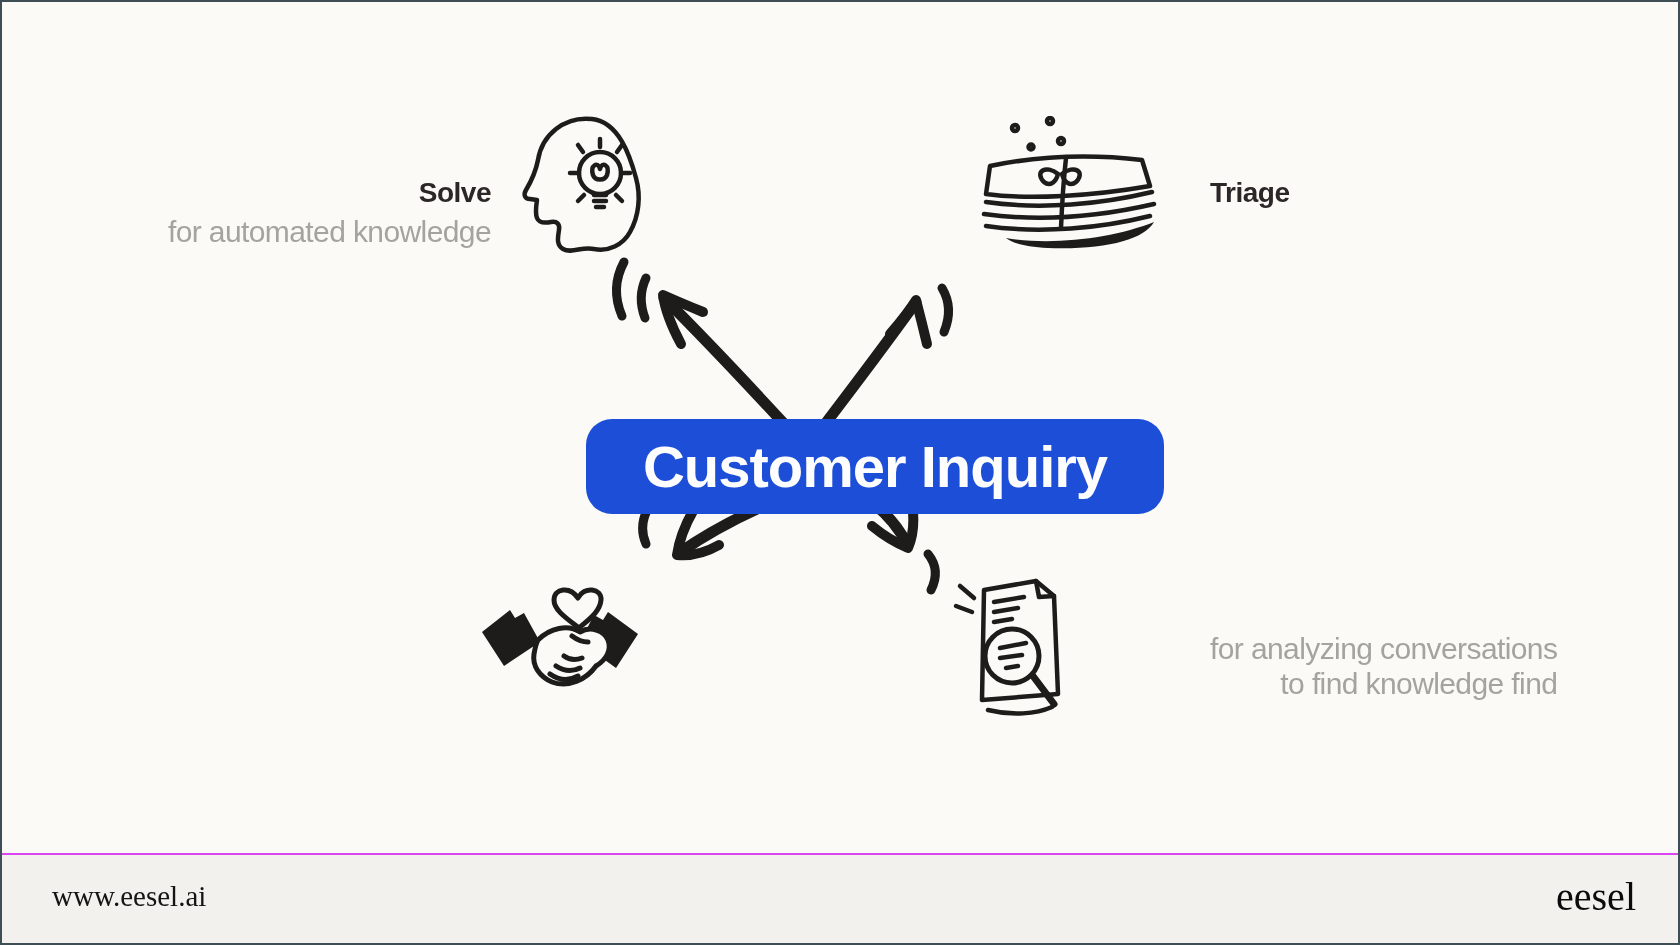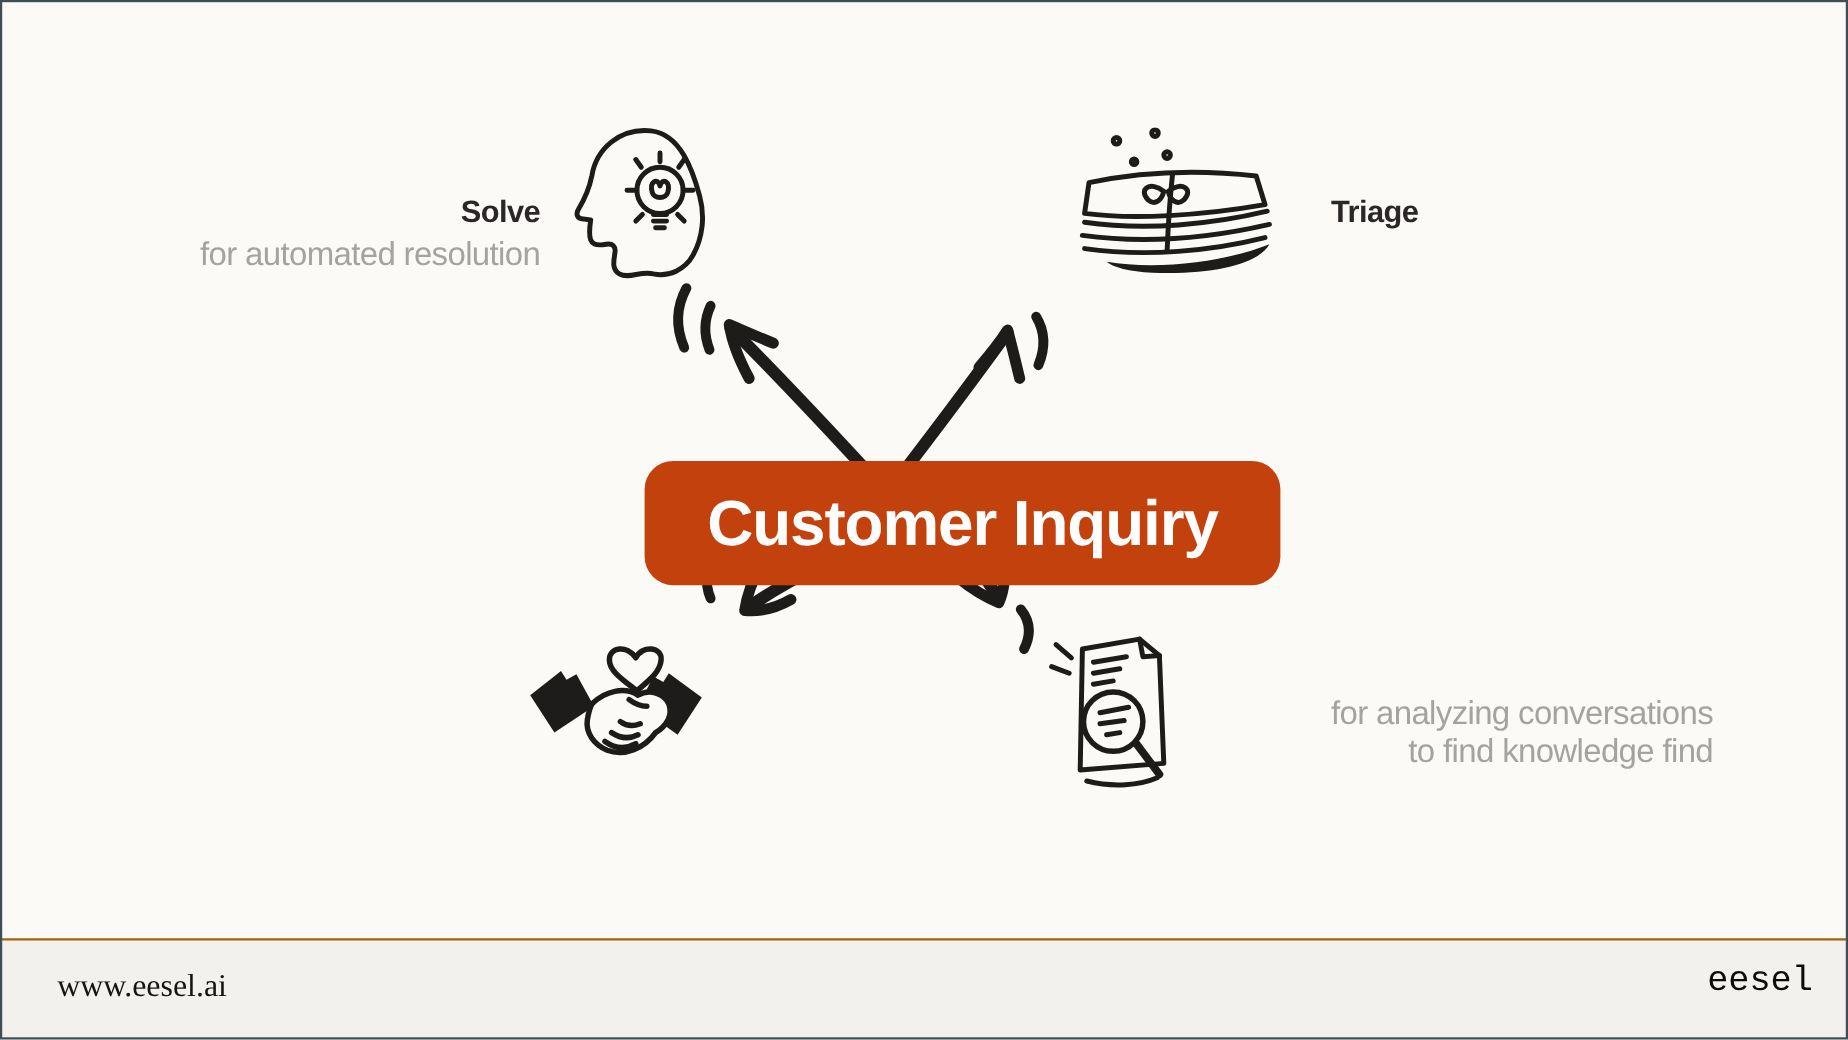--- a/index.html
+++ b/index.html
@@ -4,22 +4,22 @@
 <style>
   html,body{margin:0;padding:0;}
   body{
     width:1680px;height:945px;position:relative;overflow:hidden;
     background:#fbfaf6;
     font-family:"Liberation Sans",sans-serif;
   }
   .frame{position:absolute;inset:0;border:2px solid #3f4d54;z-index:20;pointer-events:none;}
   
   .center-node{
-    position:absolute;left:586px;top:419px;width:578px;height:113px;
-    background:#c2410c;border-radius:26px;z-index:2;
+    position:absolute;left:586px;top:419px;width:578px;height:95px;
+    background:#1d4ed8;border-radius:26px;z-index:2;
     display:flex;align-items:center;justify-content:center;
   }
   .center-node span{
     color:#fdfdfd;font-size:58px;font-weight:700;letter-spacing:-1px;white-space:nowrap;
   }
   
   .node-label{position:absolute;z-index:3;text-align:right;}
   .node-label .title{
     font-size:28px;font-weight:700;color:#2b2729;letter-spacing:-0.5px;line-height:42px;
   }
@@ -40,29 +40,29 @@
   .doodle .fill{fill:#1d1c1a;stroke:none;}
   .doodle .paper{fill:#fbfaf6;}
   #icon-solve{left:520px;top:113px;}
   #icon-triage{left:958px;top:116px;}
   #icon-assist{left:476px;top:558px;}
   #icon-discover{left:948px;top:570px;}
   #arrows{left:560px;top:240px;}
   
   .footer{
     position:absolute;left:0;right:0;bottom:0;height:90px;
-    background:#f2f1ed;border-top:2px solid #a16207;z-index:5;
+    background:#f2f1ed;border-top:2px solid #d946ef;z-index:5;
   }
   .footer .site{
     position:absolute;left:52px;top:25px;
     font-family:"Liberation Serif",serif;font-size:29px;color:#141414;
   }
   .footer .brand{
-    position:absolute;right:32px;top:18px;
-    font-family:Liberation Mono, monospace;font-size:32px;color:#0b0b0b;
+    position:absolute;right:44px;top:18px;
+    font-family:Liberation Serif, serif;font-size:40px;color:#0b0b0b;
   }
 </style>
 </head>
 <body>
 
 <div class="frame"></div>
 
 <svg id="arrows" class="doodle" width="440" height="380" viewBox="0 0 440 380">
   <g stroke-width="11">
     <path d="M228,188 Q158,112 104,58"></path>
@@ -86,21 +86,21 @@
     <path d="M368,314 Q381,330 371,350" stroke-width="9"></path>
   </g>
 </svg>
 
 <div class="center-node">
   <span>Customer Inquiry</span>
 </div>
 
 <div class="node-label right-align" id="label-solve">
   <div class="title">Solve</div>
-  <div class="subtitle">for automated resolution</div>
+  <div class="subtitle">for automated knowledge</div>
 </div>
 <svg id="icon-solve" class="doodle" width="135" height="150" viewBox="0 0 135 150" stroke-width="4.5">
   <path d="M72,6 C44,3 22,22 18,47 C16,57 12,67 6,77 C3,82 5,86 10,86 L17,87 C16,94 15,100 17,105 C19,110 26,110 31,109 C37,108 40,111 39,117 C38,124 36,132 43,136 C52,141 62,133 74,136 C88,139 103,132 110,119 C119,103 121,83 116,65 C110,43 99,9 72,6 Z"></path>
   <circle cx="80" cy="60" r="21"></circle>
   <path d="M73,62 C70,52 78,48 80,56 C82,48 90,52 87,62 C85,68 75,68 73,62"></path>
   <path d="M74,82 L86,82 M74,88 L86,88 M76,94 L84,94"></path>
   <path d="M80,26 L80,34 M58,32 L63,39 M102,32 L97,39 M50,60 L59,60 M110,60 L101,60 M58,88 L64,82 M102,88 L96,82"></path>
 </svg>
 
 <div class="node-label" id="label-triage">

